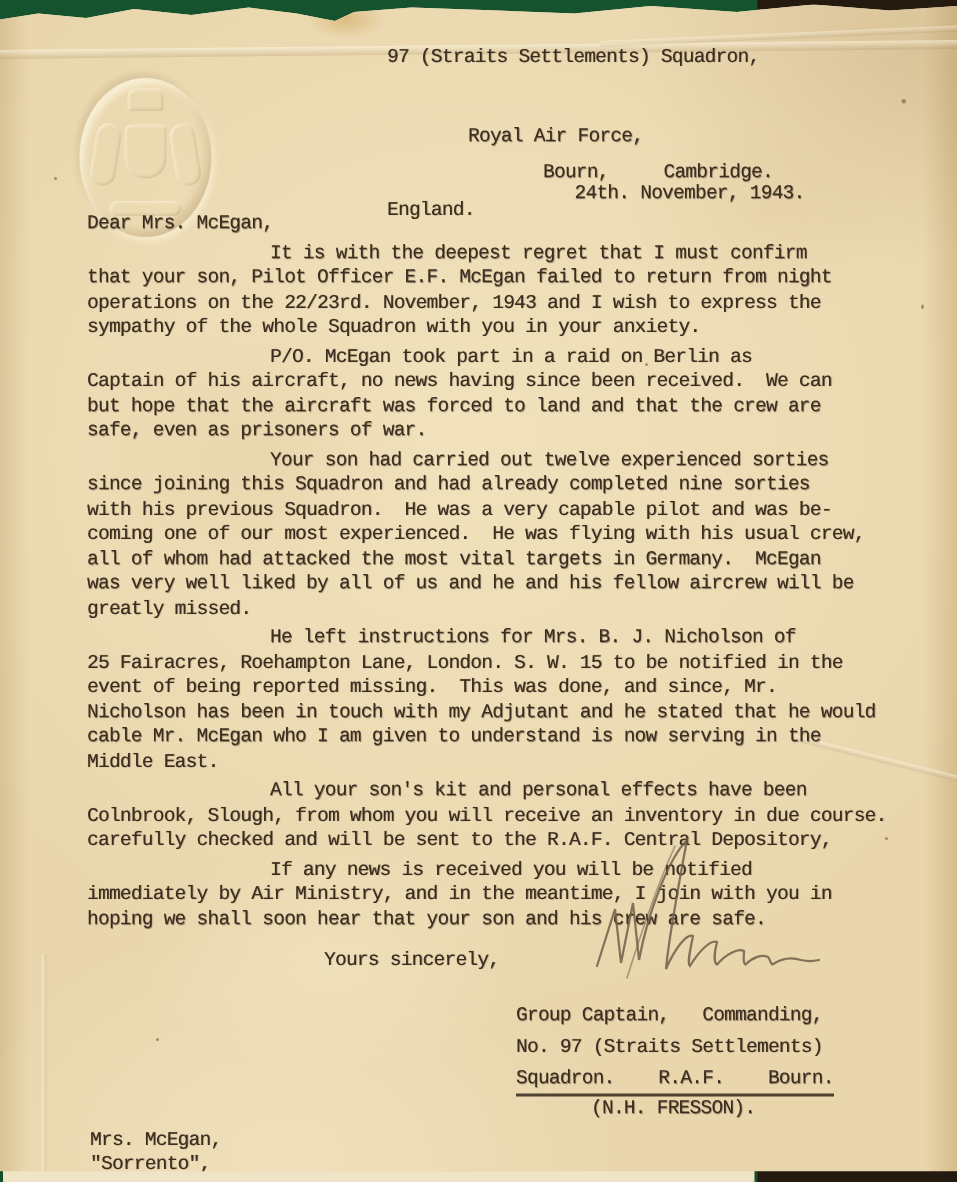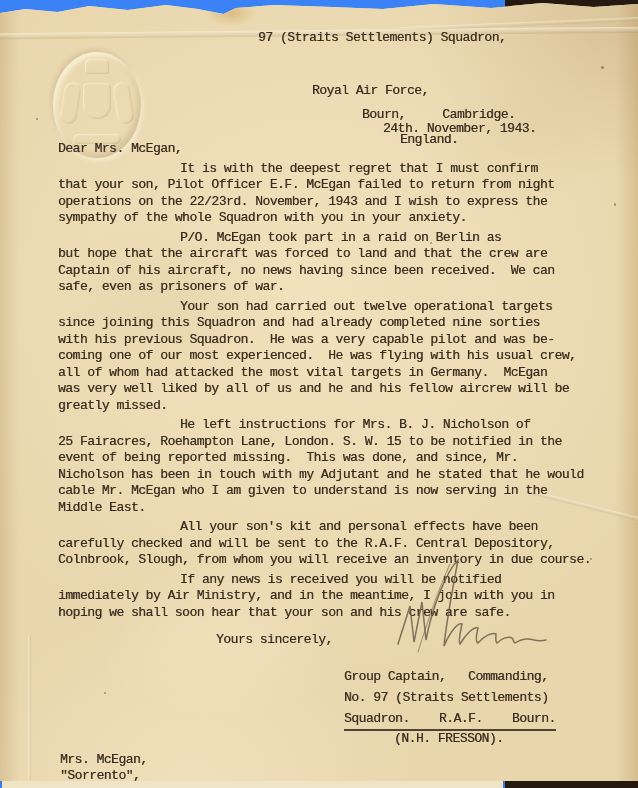--- a/index.html
+++ b/index.html
@@ -1,21 +1,21 @@
 <!DOCTYPE html>
 <html><head>
 <meta charset="utf-8">
 <style>
   html, body { margin:0; padding:0; }
   body {
     width:638px; height:788px; overflow:hidden;
     background:#241a10;
     font-family:"Liberation Mono","DejaVu Sans Mono",monospace;
   }
-  .scan { position:relative; width:505px; height:788px; background:#3b82f6; }
+  .scan { position:relative; width:505px; height:788px; background:#14532d; }
 
   
   .under-edge {
     position:absolute; left:2px; right:2px; bottom:0; height:9px;
     background:#efe4c6;
     box-shadow:0 -2px 2px rgba(60,40,20,.55);
   }
 
   
   .paper {
@@ -81,21 +81,21 @@
   
   .typed {
     position:absolute; color:#3a2c1e;
     font-size:13px; letter-spacing:-.5px; line-height:16.5px;
     text-shadow:.4px .4px .6px rgba(58,44,30,.6);
   }
   .tline { white-space:pre; width:fit-content; }
   .sender { left:258px; top:26px; line-height:24.6px; }
   .sender .h2 { margin-left:54px;margin-top:28px; }
   .sender .h3 { margin-left:104px; }
-  .sender .h4 { margin-left:142px; }
+  .sender .h4 { }
   .dateline { left:383px; top:121px; }
   .bodytext { left:58px; top:141px; width:560px; }
   .salutation { margin-bottom:0; }
   .para { margin-top:3px; }
   .para .tline:first-child { text-indent:122px; }
   .closing { left:216px; top:612px;margin-top:20px; }
   .sigblock { left:344px; top:666px; line-height:21px; }
   .sigblock .u { border-bottom:2px solid rgba(52,40,26,.85); }
   .signed-name { left:394px; top:731px; }
   .recipient { left:60px; top:752px; line-height:15.8px; }
@@ -145,45 +145,45 @@
     <div class="typed bodytext">
       <div class="tline salutation">Dear Mrs. McEgan,</div>
       <div class="para">
           <div class="tline">It is with the deepest regret that I must confirm</div>
           <div class="tline">that your son, Pilot Officer E.F. McEgan failed to return from night</div>
           <div class="tline">operations on the 22/23rd. November, 1943 and I wish to express the</div>
           <div class="tline">sympathy of the whole Squadron with you in your anxiety.</div>
         </div>
       <div class="para">
           <div class="tline">P/O. McEgan took part in a raid on Berlin as</div>
+          <div class="tline">Captain of his aircraft, no news having since been received.  We can</div>
           <div class="tline">but hope that the aircraft was forced to land and that the crew are</div>
-          <div class="tline">Captain of his aircraft, no news having since been received.  We can</div>
           <div class="tline">safe, even as prisoners of war.</div>
         </div>
       <div class="para">
-          <div class="tline">Your son had carried out twelve operational targets</div>
+          <div class="tline">Your son had carried out twelve experienced sorties</div>
           <div class="tline">since joining this Squadron and had already completed nine sorties</div>
           <div class="tline">with his previous Squadron.  He was a very capable pilot and was be-</div>
           <div class="tline">coming one of our most experienced.  He was flying with his usual crew,</div>
           <div class="tline">all of whom had attacked the most vital targets in Germany.  McEgan</div>
           <div class="tline">was very well liked by all of us and he and his fellow aircrew will be</div>
           <div class="tline">greatly missed.</div>
         </div>
       <div class="para">
           <div class="tline">He left instructions for Mrs. B. J. Nicholson of</div>
           <div class="tline">25 Fairacres, Roehampton Lane, London. S. W. 15 to be notified in the</div>
           <div class="tline">event of being reported missing.  This was done, and since, Mr.</div>
           <div class="tline">Nicholson has been in touch with my Adjutant and he stated that he would</div>
           <div class="tline">cable Mr. McEgan who I am given to understand is now serving in the</div>
           <div class="tline">Middle East.</div>
         </div>
       <div class="para">
           <div class="tline">All your son's kit and personal effects have been</div>
+          <div class="tline">Colnbrook, Slough, from whom you will receive an inventory in due course.</div>
           <div class="tline">carefully checked and will be sent to the R.A.F. Central Depository,</div>
-          <div class="tline">Colnbrook, Slough, from whom you will receive an inventory in due course.</div>
         </div>
       <div class="para">
           <div class="tline">If any news is received you will be notified</div>
           <div class="tline">immediately by Air Ministry, and in the meantime, I join with you in</div>
           <div class="tline">hoping we shall soon hear that your son and his crew are safe.</div>
         </div>
     </div>
 
     <div class="typed closing tline">Yours sincerely,</div>
 

